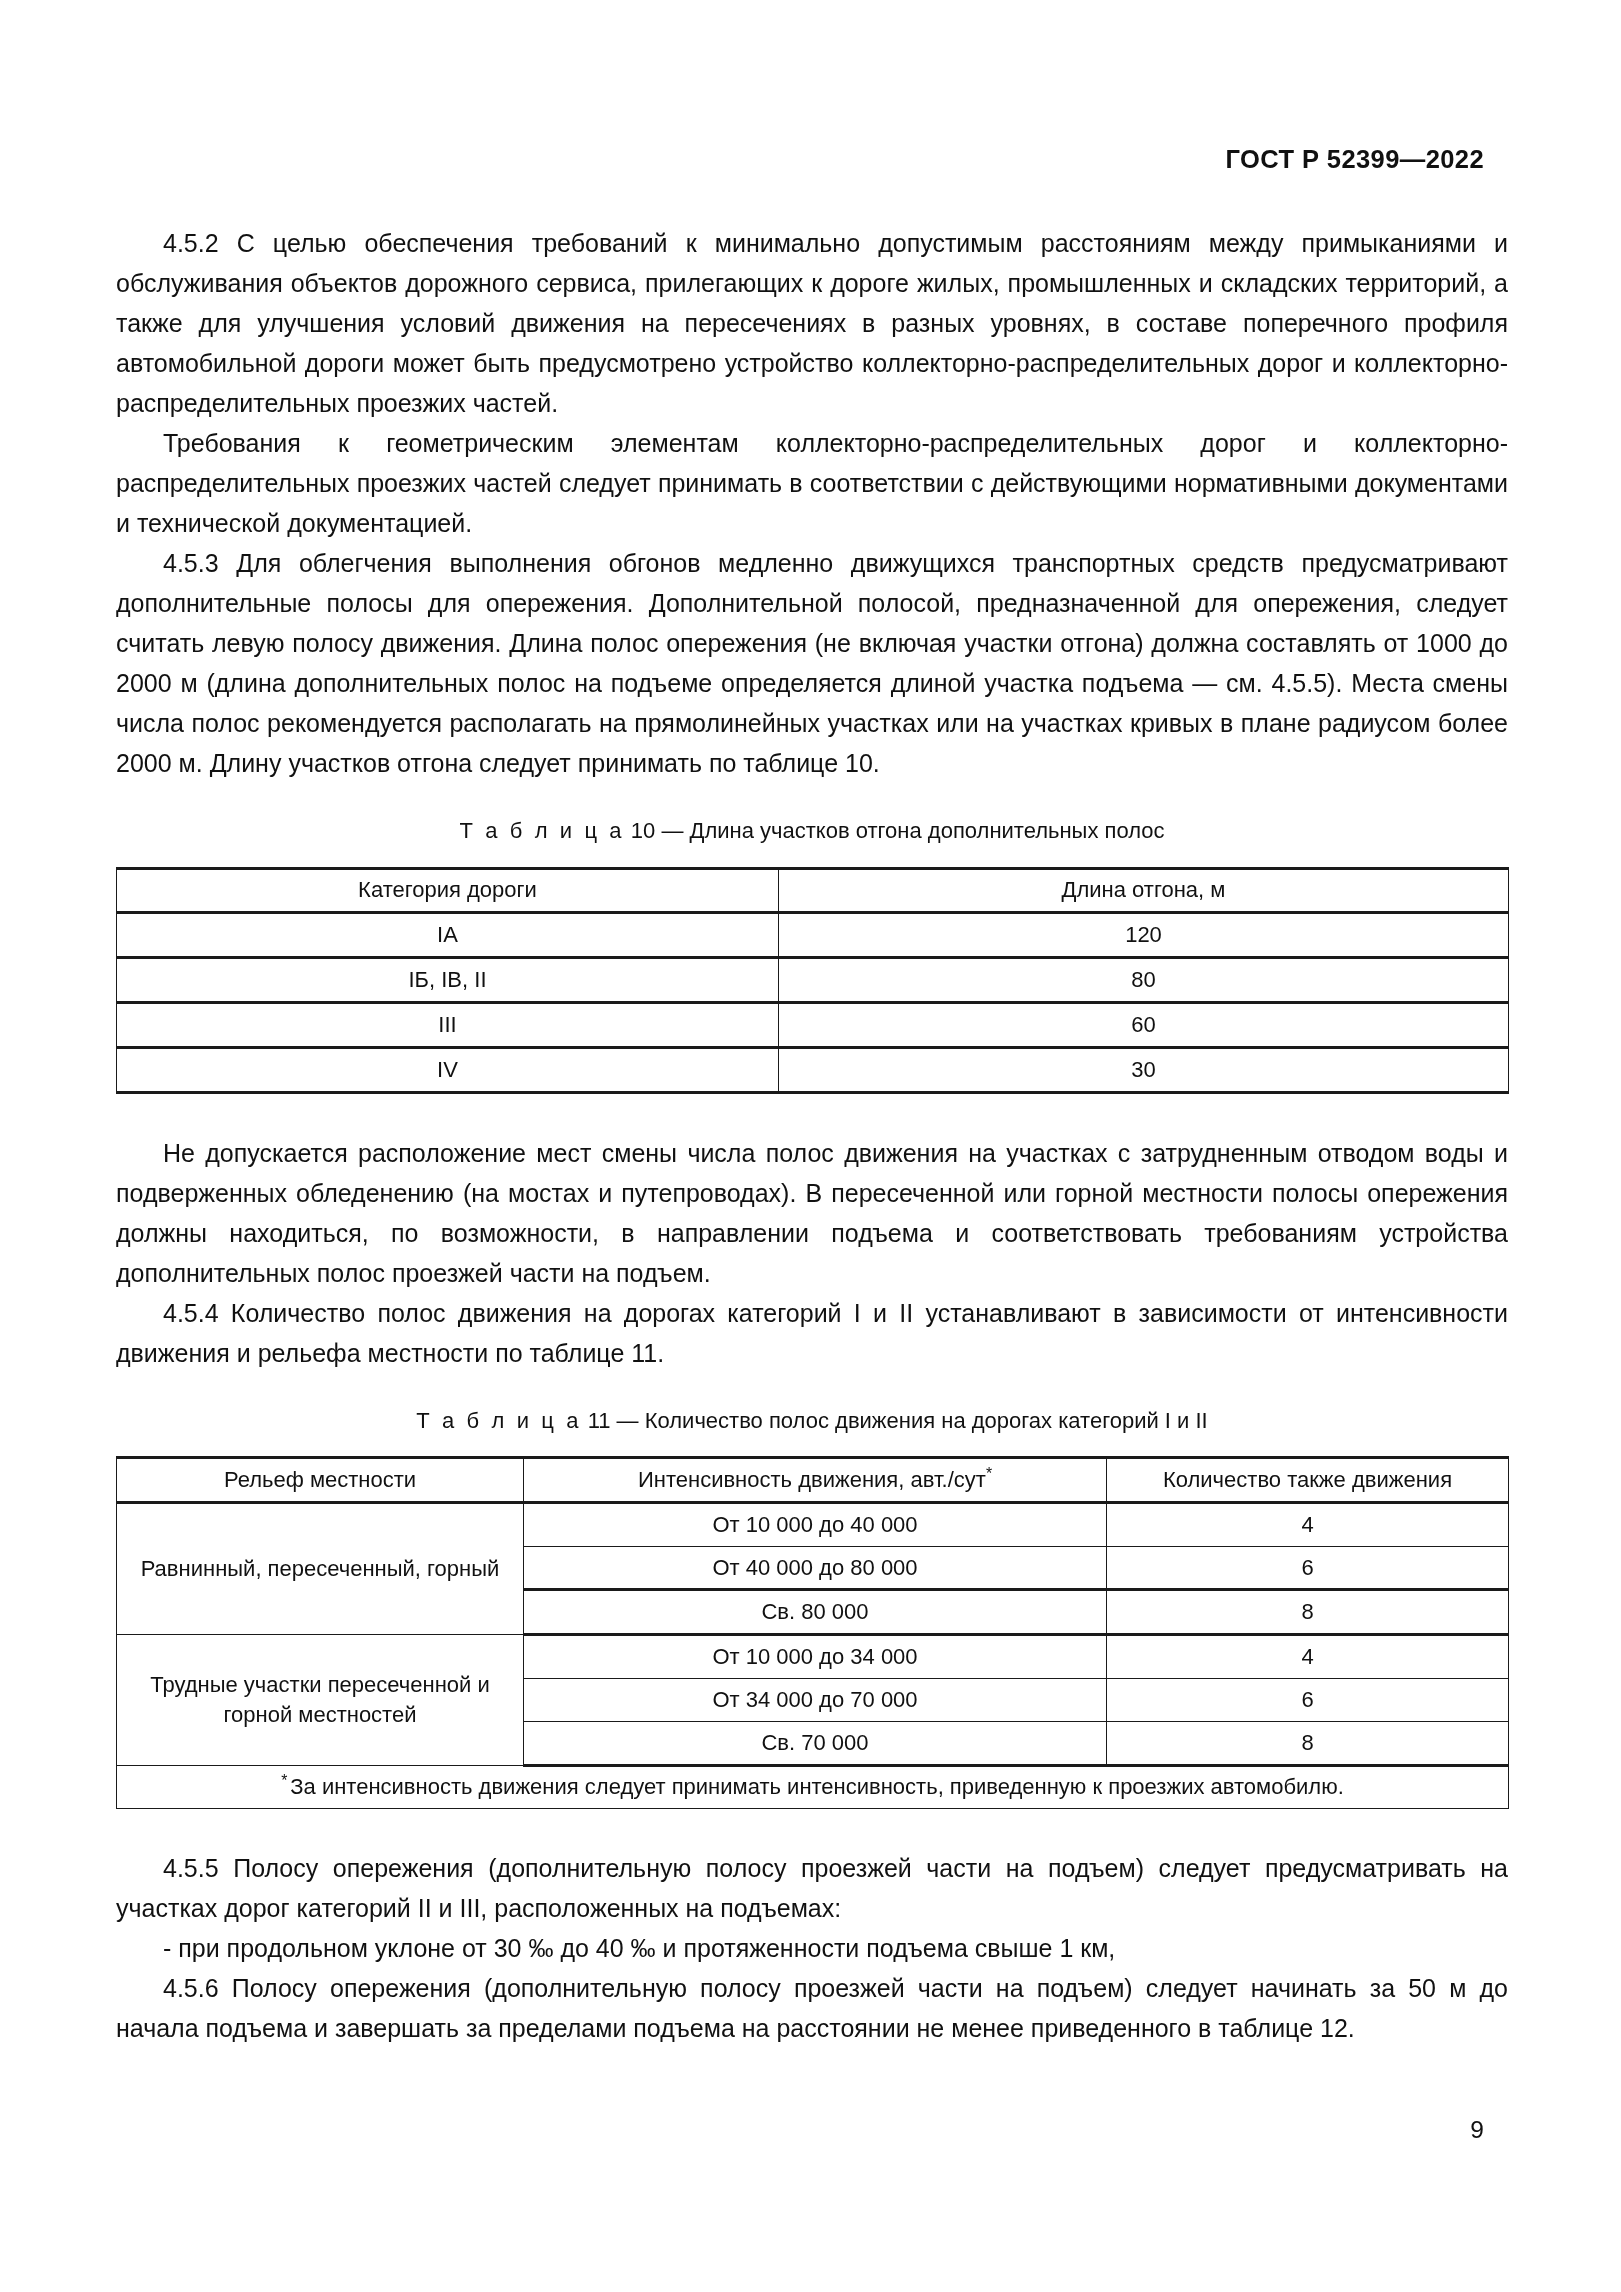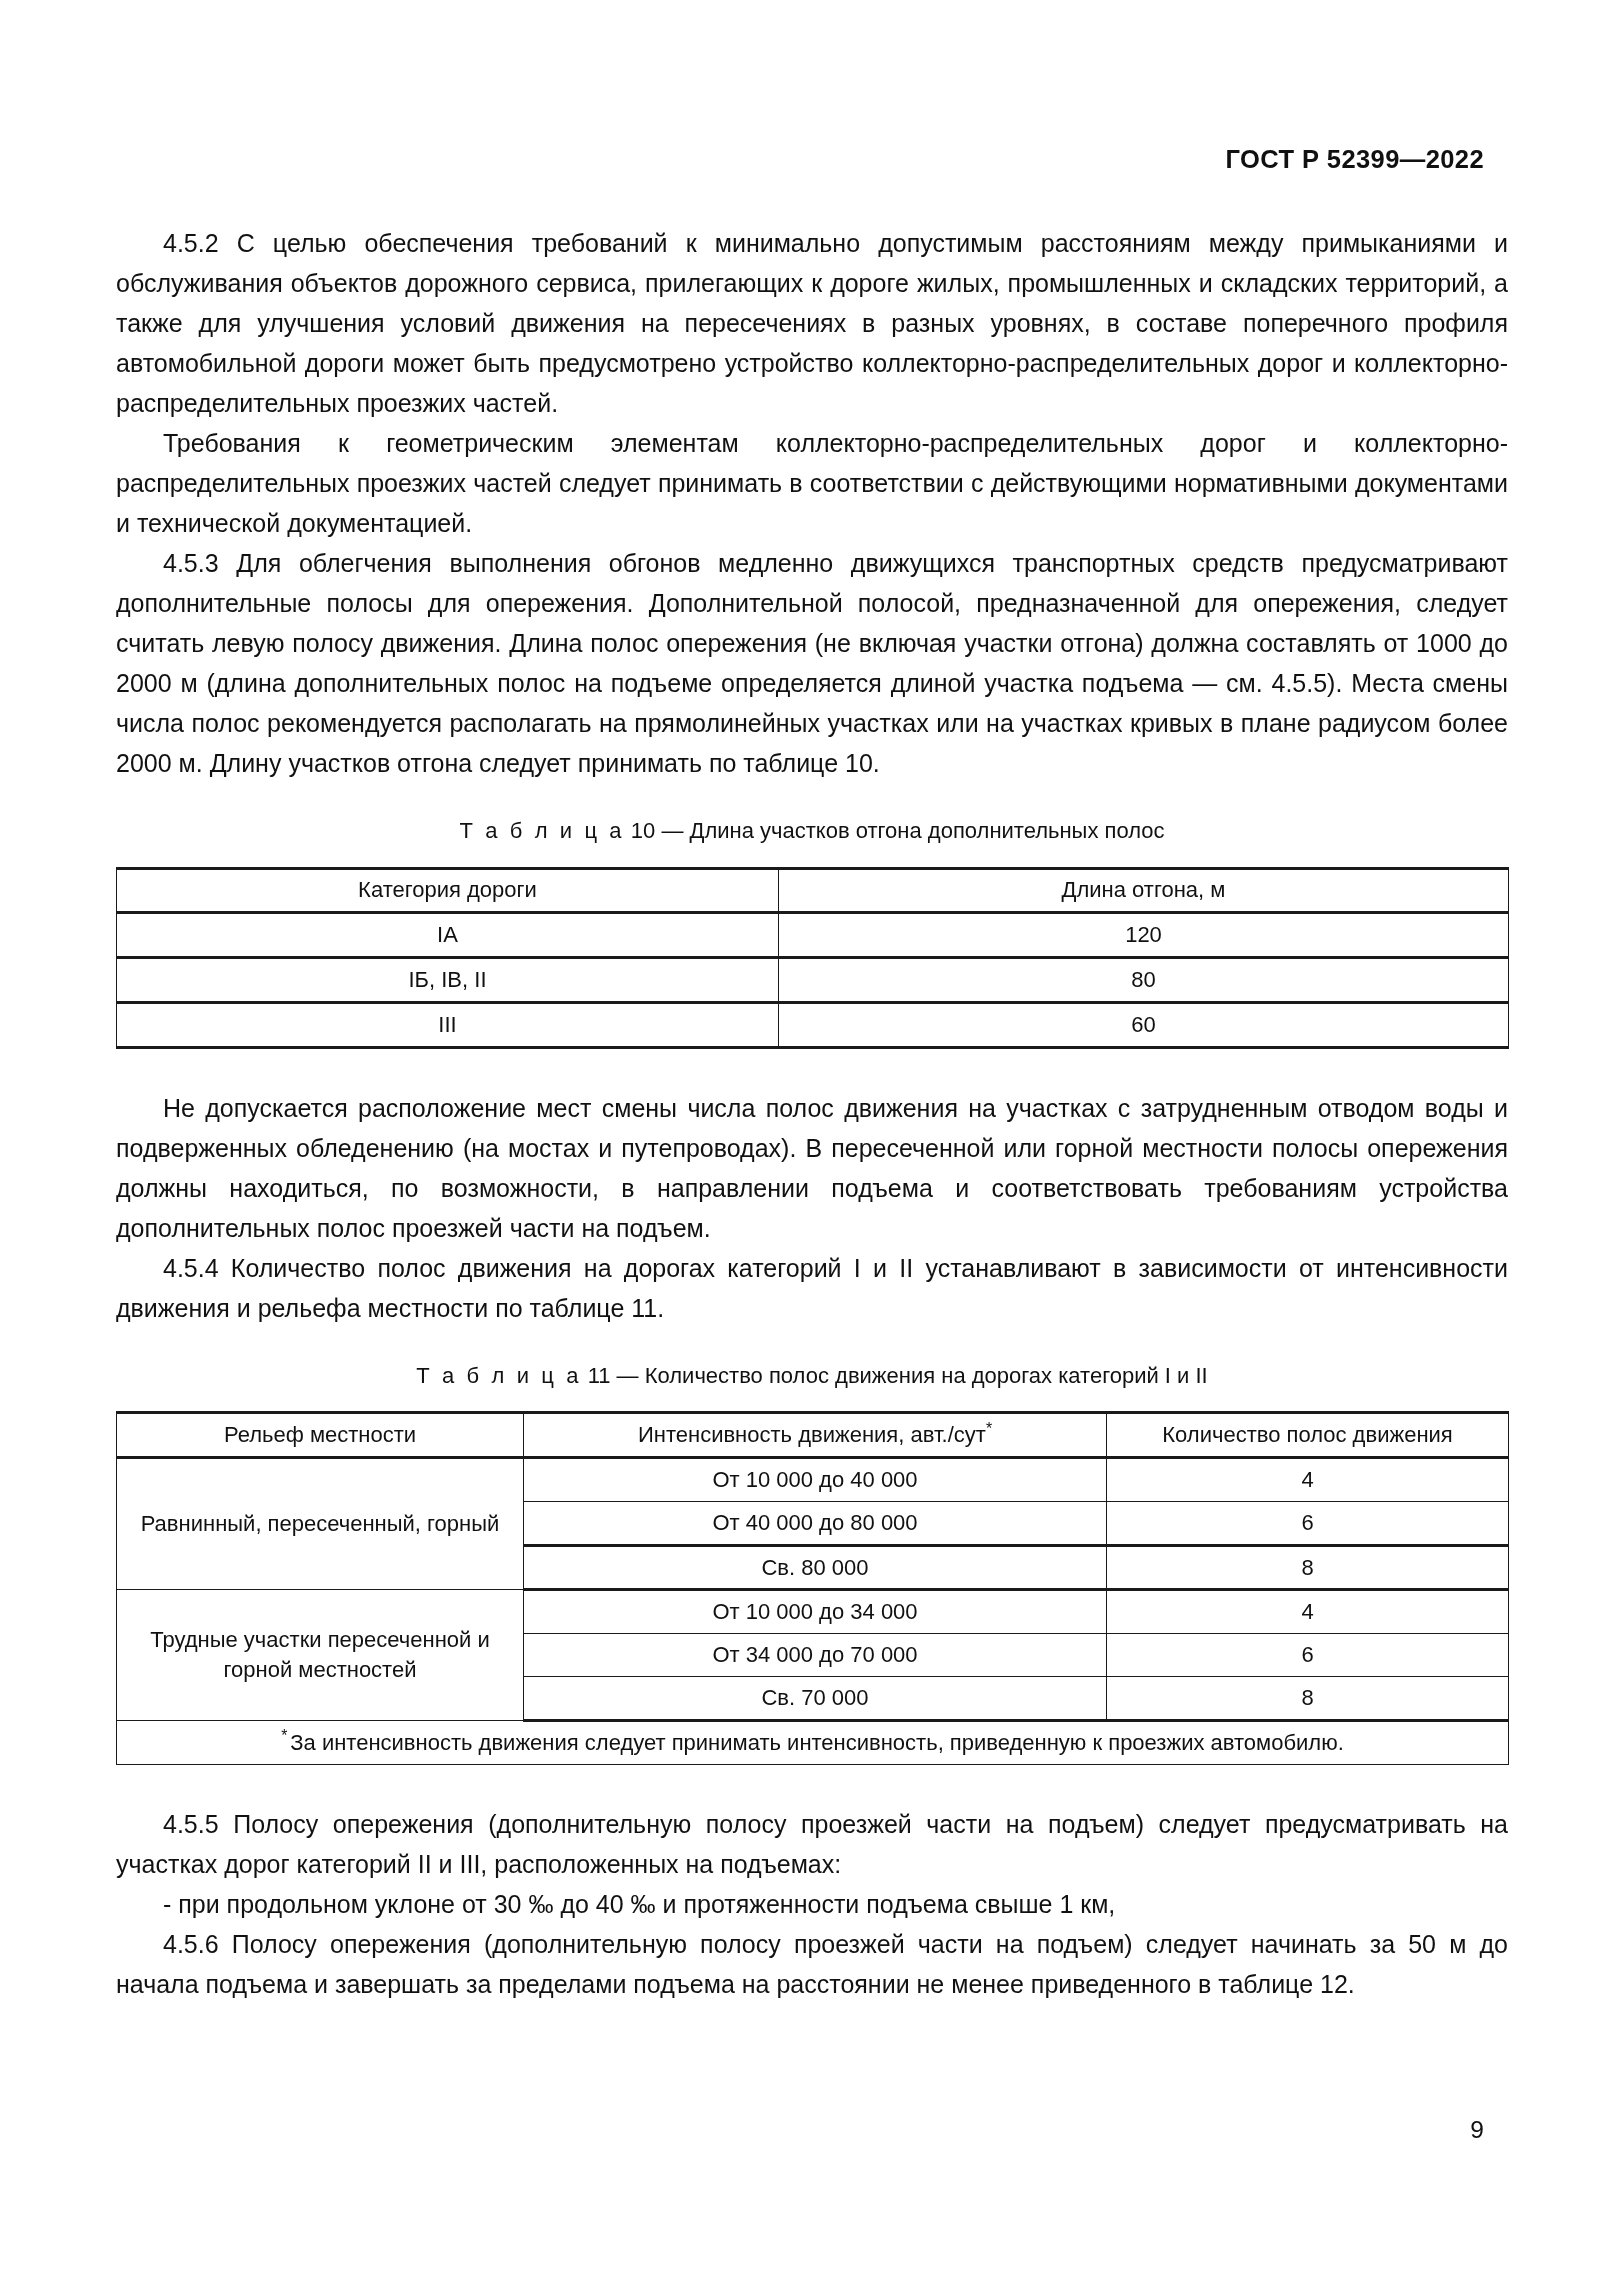--- a/index.html
+++ b/index.html
@@ -148,20 +148,24 @@
           <td class="rcell">120</td>
         </tr>
         <tr class="thick-bottom">
           <td class="lcell">IБ, IВ, II</td>
           <td class="rcell">80</td>
         </tr>
         <tr class="thick-bottom">
           <td class="lcell">III</td>
           <td class="rcell">60</td>
         </tr>
+        <tr class="last-row">
+          <td class="lcell">IV</td>
+          <td class="rcell">30</td>
+        </tr>
       </tbody>
     </table>
 
     <div class="sp-40"></div>
 
     <p class="body-text">Не допускается расположение мест смены числа полос движения на участках с затрудненным отводом воды и подверженных обледенению (на мостах и путепроводах). В пересеченной или горной местности полосы опережения должны находиться, по возможности, в направлении подъема и соответствовать требованиям устройства дополнительных полос проезжей части на подъем.</p>
     <p class="body-text">4.5.4 Количество полос движения на дорогах категорий I и II устанавливают в зависимости от интенсивности движения и рельефа местности по таблице 11.</p>
 
     <div class="sp-32"></div>
 
@@ -175,21 +179,21 @@
     <table class="doc-table">
       <colgroup>
           <col style="width:407px">
           <col style="width:583px">
           <col style="width:402px">
         </colgroup>
       <tbody>
         <tr class="outer-top thick-bottom">
           <td class="lcell">Рельеф местности</td>
           <td><span>Интенсивность движения, авт./сут</span><sup class="star">*</sup></td>
-          <td class="rcell">Количество полос движения</td>
+          <td class="rcell">Количество также движения</td>
         </tr>
 
         <tr>
           <td class="lcell" rowspan="3">Равнинный, пересеченный, горный</td>
           <td>От 10 000 до 40 000</td>
           <td class="rcell">4</td>
         </tr>
         <tr class="thick-bottom">
           <td>От 40 000 до 80 000</td>
           <td class="rcell">6</td>

